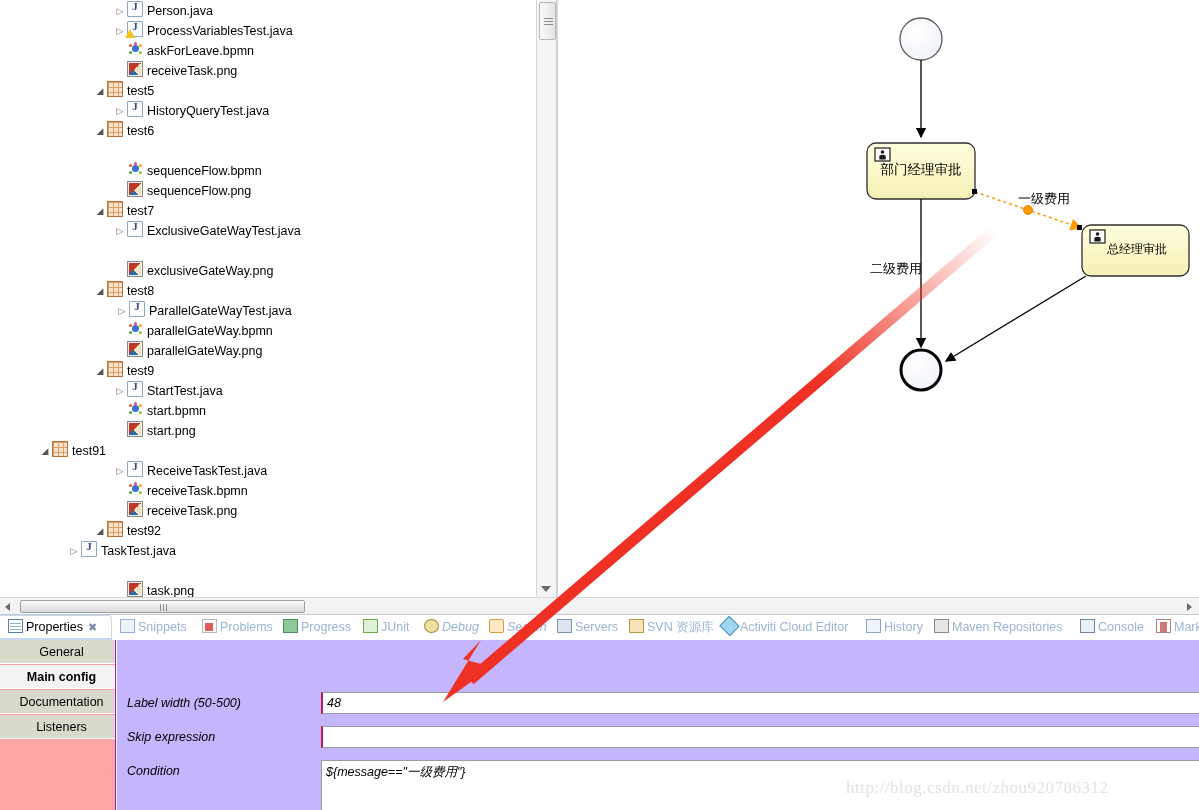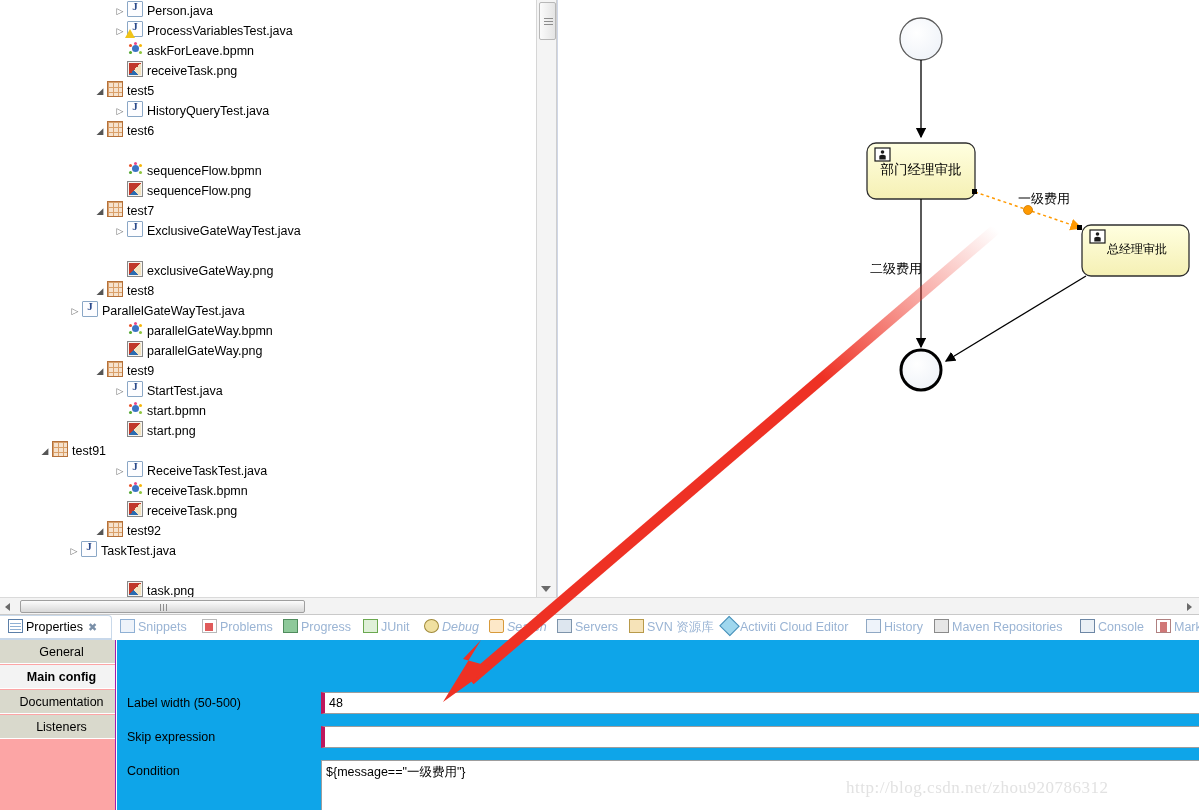--- a/index.html
+++ b/index.html
@@ -140,28 +140,28 @@
     background:#fca5a5; border-right:1px solid #a21caf;text-align:center;
   }
   .ptab {
     position:absolute; left:0; width:115px; height:24px; line-height:24px;
     padding-left:8px; font-size:12.5px;
     background:#d9d9cc; border-bottom:1px solid #ffffff; color:#000;
   }
   .ptab.selected { background:#f3f3f3; font-weight:bold; }
 
   
-  #form { position:absolute; left:117px; top:25px; right:0; bottom:0; background:#0ea5e9; }
+  #form { position:absolute; left:117px; top:25px; right:0; bottom:0; background:#c4b5fd;font-style:italic; }
   .frow-label {
     position:absolute; left:10px; font-size:12.5px; color:#000;
   }
   .field {
     position:absolute; left:204px; right:0; background:#fff;
     border-top:1px solid #9d9d9d; border-bottom:1px solid #9d9d9d;
-    border-left:4px solid #be185d; border-right:none;
+    border-left:2px solid #be185d; border-right:none;
     font-size:12.5px; padding:3px 4px; color:#000; white-space:pre;
     overflow:hidden;
   }
   .field.area { border:1px solid #9d9d9d; border-right:none; }
 
   #watermark {
     position:absolute; left:846px; top:778px;
     font-family:"Liberation Serif", serif; font-size:17px; color:#e2e2e2;
     letter-spacing:0.5px; white-space:nowrap;
   }
@@ -179,21 +179,21 @@
       <div class="tree-row" style="top: 60px; padding-left: 113px;"><span class="tw none"></span><span class="ic ic-png"></span><span class="lbl">receiveTask.png</span></div>
       <div class="tree-row" style="top: 80px; padding-left: 93px;"><span class="tw open"></span><span class="ic ic-pkg"></span><span class="lbl">test5</span></div>
       <div class="tree-row" style="top: 100px; padding-left: 113px;"><span class="tw closed"></span><span class="ic ic-java"></span><span class="lbl">HistoryQueryTest.java</span></div>
       <div class="tree-row" style="top: 120px; padding-left: 93px;"><span class="tw open"></span><span class="ic ic-pkg"></span><span class="lbl">test6</span></div>
       <div class="tree-row" style="top: 160px; padding-left: 113px;"><span class="tw none"></span><span class="ic ic-bpmn"></span><span class="lbl">sequenceFlow.bpmn</span></div>
       <div class="tree-row" style="top: 180px; padding-left: 113px;"><span class="tw none"></span><span class="ic ic-png"></span><span class="lbl">sequenceFlow.png</span></div>
       <div class="tree-row" style="top: 200px; padding-left: 93px;"><span class="tw open"></span><span class="ic ic-pkg"></span><span class="lbl">test7</span></div>
       <div class="tree-row" style="top: 220px; padding-left: 113px;"><span class="tw closed"></span><span class="ic ic-java"></span><span class="lbl">ExclusiveGateWayTest.java</span></div>
       <div class="tree-row" style="top: 260px; padding-left: 113px;"><span class="tw none"></span><span class="ic ic-png"></span><span class="lbl">exclusiveGateWay.png</span></div>
       <div class="tree-row" style="top: 280px; padding-left: 93px;"><span class="tw open"></span><span class="ic ic-pkg"></span><span class="lbl">test8</span></div>
-      <div class="tree-row" style="top: 300px; padding-left: 68px;"><span class="tw closed"></span><span class="ic ic-java"></span><span class="lbl">ParallelGateWayTest.java</span></div>
+      <div class="tree-row" style="top: 300px; padding-left: 115px;"><span class="tw closed"></span><span class="ic ic-java"></span><span class="lbl">ParallelGateWayTest.java</span></div>
       <div class="tree-row" style="top: 320px; padding-left: 113px;"><span class="tw none"></span><span class="ic ic-bpmn"></span><span class="lbl">parallelGateWay.bpmn</span></div>
       <div class="tree-row" style="top: 340px; padding-left: 113px;"><span class="tw none"></span><span class="ic ic-png"></span><span class="lbl">parallelGateWay.png</span></div>
       <div class="tree-row" style="top: 360px; padding-left: 93px;"><span class="tw open"></span><span class="ic ic-pkg"></span><span class="lbl">test9</span></div>
       <div class="tree-row" style="top: 380px; padding-left: 113px;"><span class="tw closed"></span><span class="ic ic-java"></span><span class="lbl">StartTest.java</span></div>
       <div class="tree-row" style="top: 400px; padding-left: 113px;"><span class="tw none"></span><span class="ic ic-bpmn"></span><span class="lbl">start.bpmn</span></div>
       <div class="tree-row" style="top: 420px; padding-left: 113px;"><span class="tw none"></span><span class="ic ic-png"></span><span class="lbl">start.png</span></div>
       <div class="tree-row" style="top: 440px; padding-left: 38px;"><span class="tw open"></span><span class="ic ic-pkg"></span><span class="lbl">test91</span></div>
       <div class="tree-row" style="top: 460px; padding-left: 113px;"><span class="tw closed"></span><span class="ic ic-java"></span><span class="lbl">ReceiveTaskTest.java</span></div>
       <div class="tree-row" style="top: 480px; padding-left: 113px;"><span class="tw none"></span><span class="ic ic-bpmn"></span><span class="lbl">receiveTask.bpmn</span></div>
       <div class="tree-row" style="top: 500px; padding-left: 113px;"><span class="tw none"></span><span class="ic ic-png"></span><span class="lbl">receiveTask.png</span></div>

